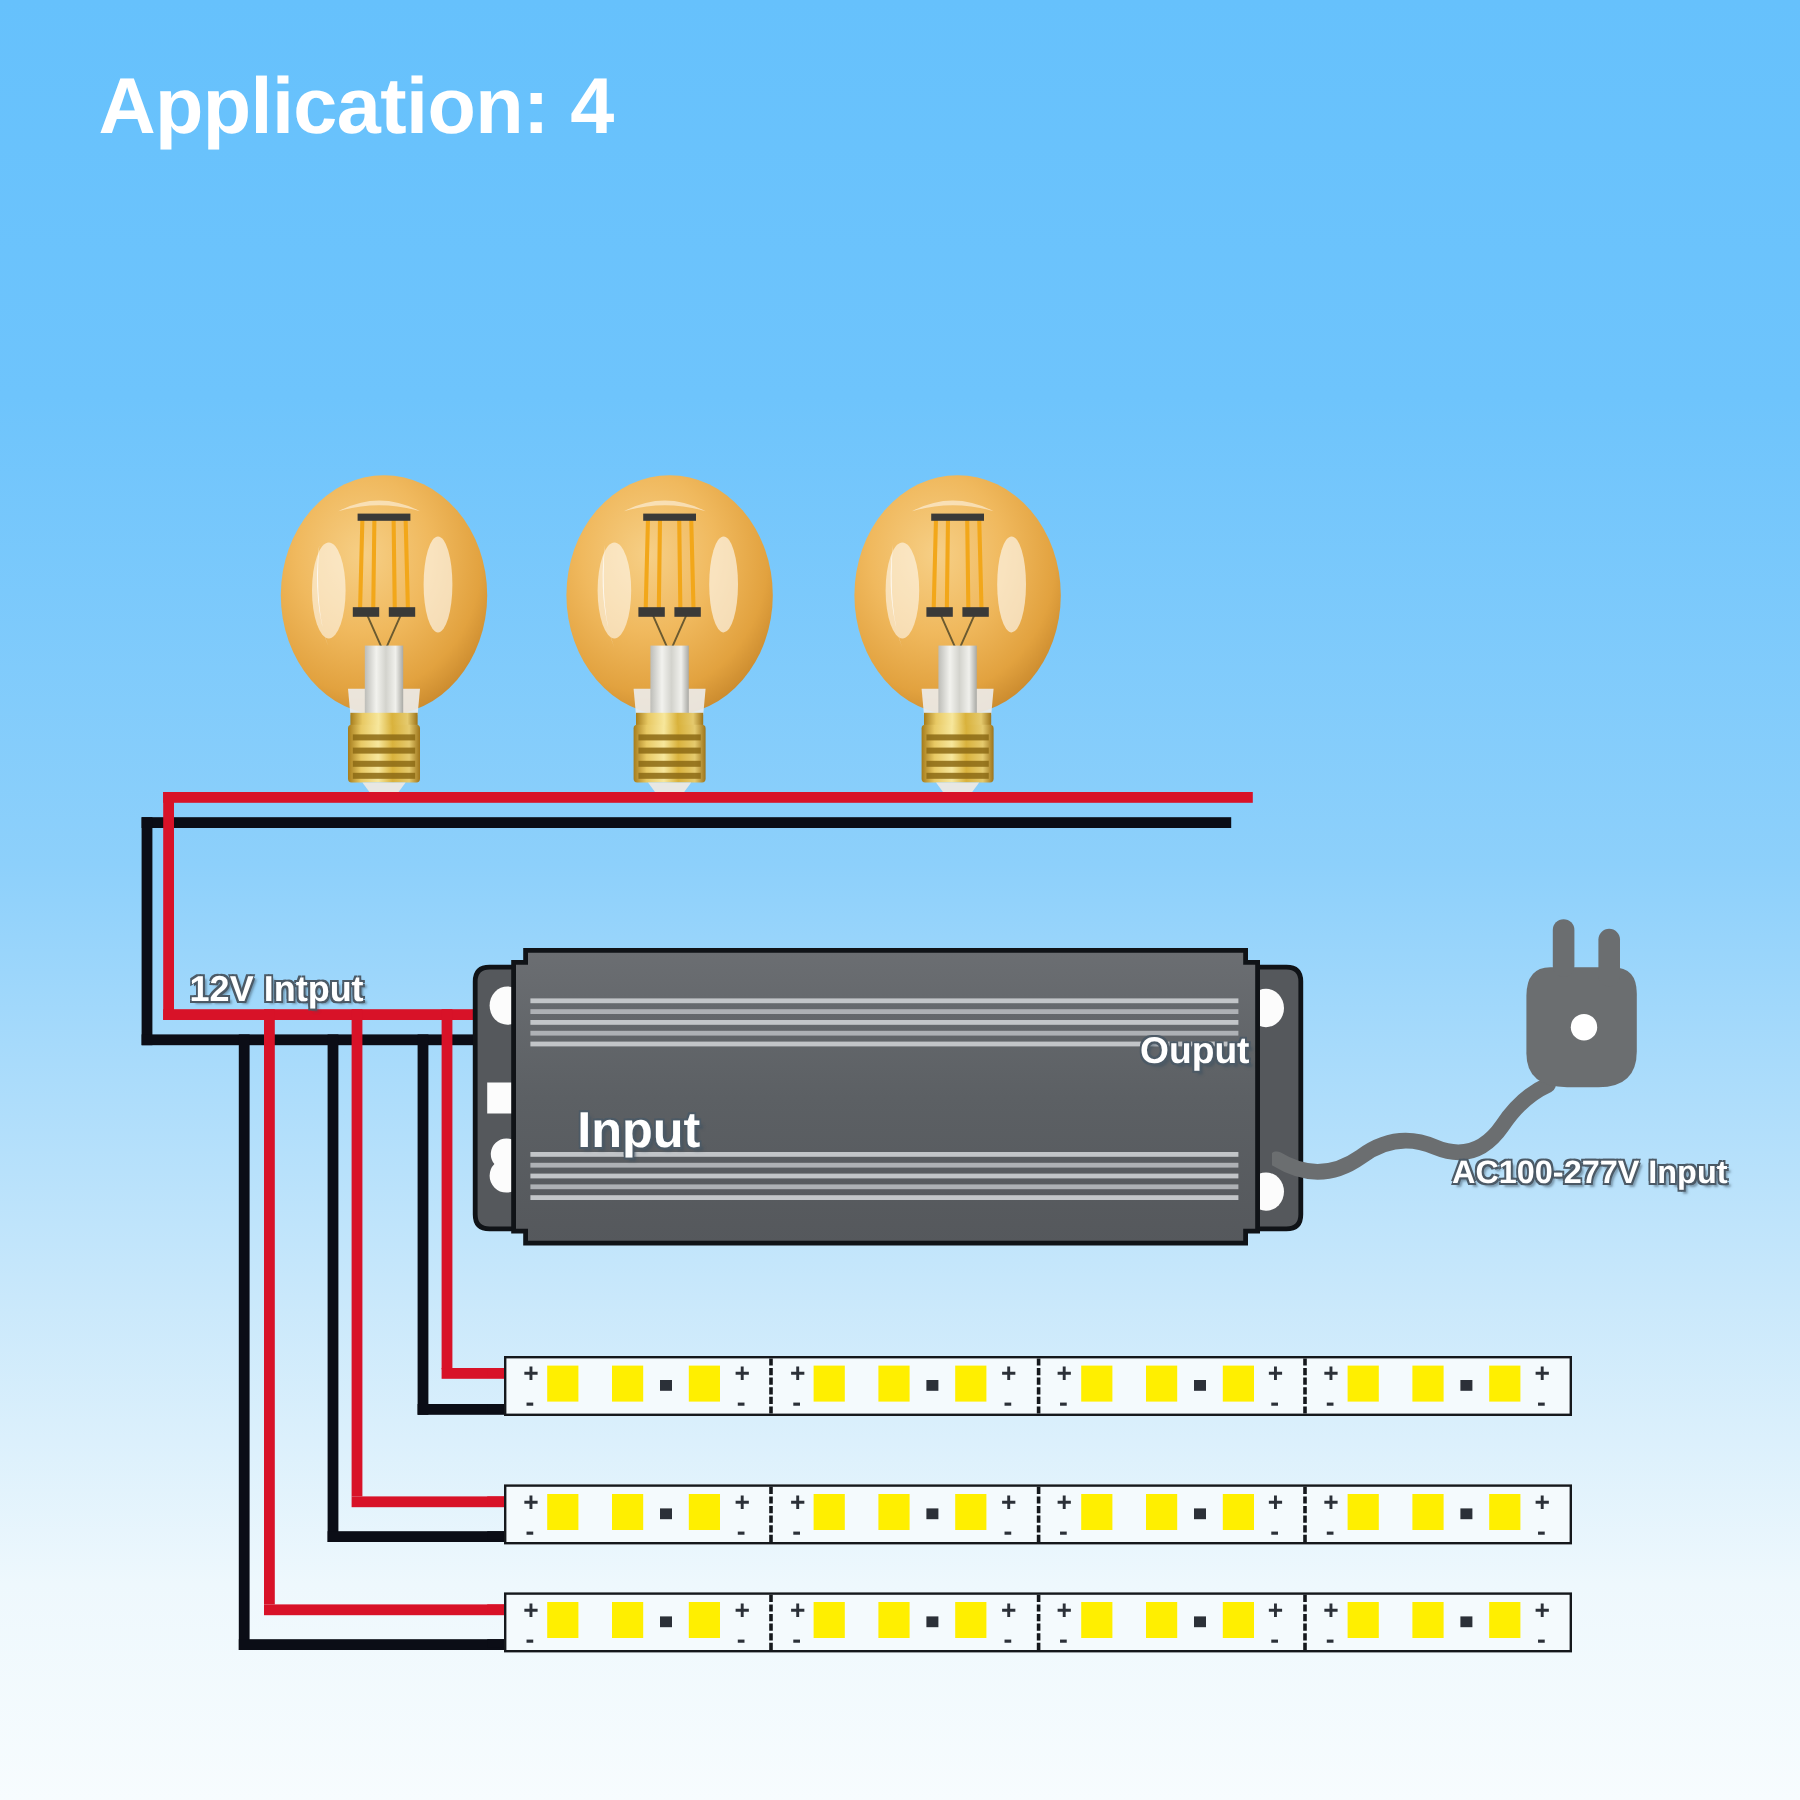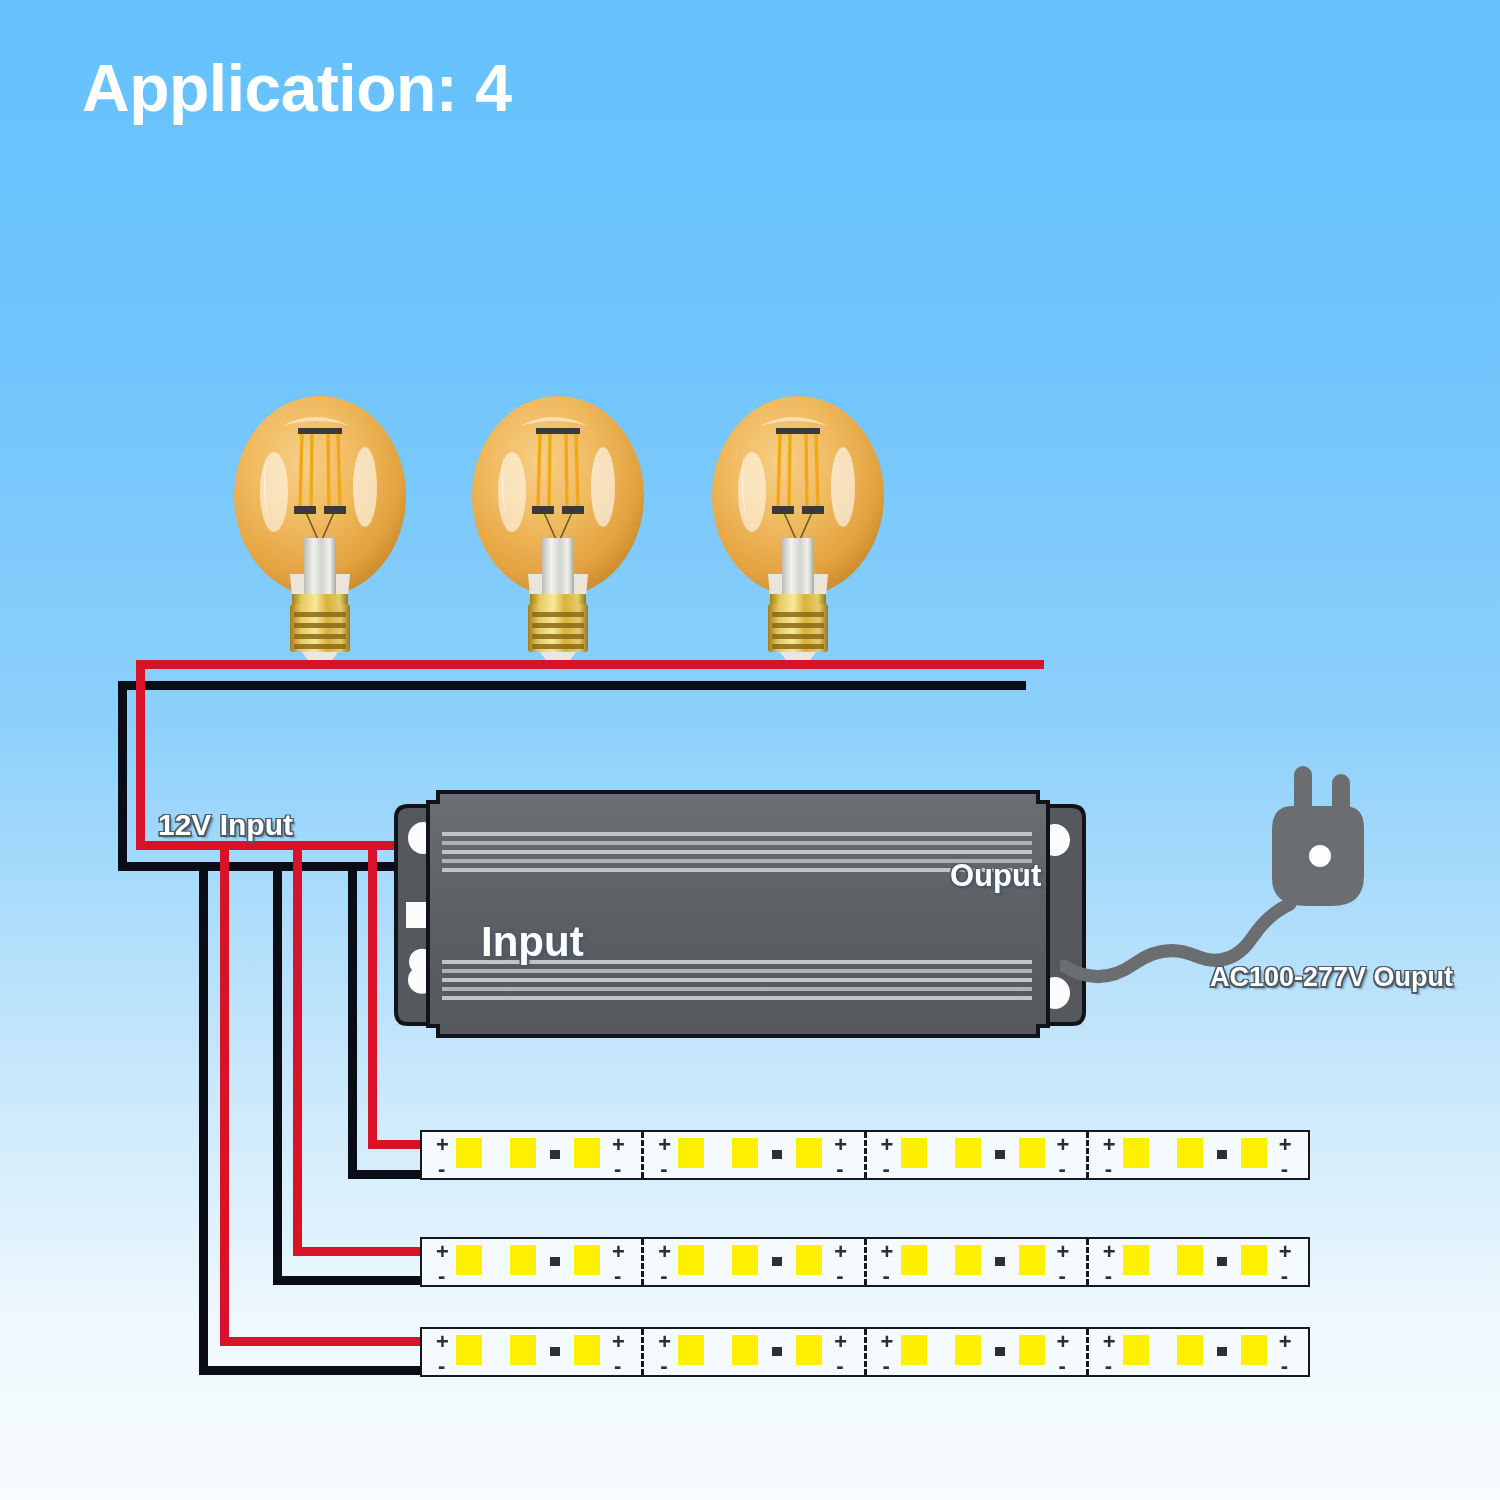--- a/index.html
+++ b/index.html
@@ -261,21 +261,21 @@
   <div class="wire black" style="left:273px; top:862px; width:9px; height:423px;"></div>
   <div class="wire black" style="left:273px; top:1276px; width:151px; height:9px;"></div>
   <div class="wire red" style="left:293px; top:841px; width:9px; height:406px;"></div>
   <div class="wire red" style="left:293px; top:1247px; width:131px; height:9px;"></div>
 
   <div class="wire black" style="left:199px; top:862px; width:9px; height:513px;"></div>
   <div class="wire black" style="left:199px; top:1366px; width:225px; height:9px;"></div>
   <div class="wire red" style="left:220px; top:841px; width:9px; height:496px;"></div>
   <div class="wire red" style="left:220px; top:1337px; width:204px; height:9px;"></div>
 
-  <div class="outline-label" id="label-12v">12V Input</div>
+  <div class="outline-label" id="label-12v">12V Intput</div>
 
   <svg id="transformer" viewBox="0 0 700 252">
     <defs>
       <linearGradient id="bodyGrad" x1="0" y1="0" x2="0" y2="1">
         <stop offset="0%" stop-color="#6b6e72"></stop>
         <stop offset="50%" stop-color="#5c6064"></stop>
         <stop offset="100%" stop-color="#55585c"></stop>
       </linearGradient>
     </defs>
 
@@ -311,21 +311,21 @@
   <div class="outline-label" id="label-ouput">Ouput</div>
 
   <svg style="position:absolute; left:1060px; top:760px; width:350px; height:230px;" viewBox="0 0 350 230">
     <path d="M4 206 Q40 228 74 204 Q104 182 136 196 Q170 210 192 178 Q208 154 230 144" stroke="#6b6e70" stroke-width="13" fill="none" stroke-linecap="round"></path>
     <path d="M232 46 Q212 46 212 70 L212 118 Q212 146 246 146 L272 146 Q304 146 304 116 L304 68 Q304 46 284 46 Z" fill="#6b6e70"></path>
     <rect x="234" y="6" width="18" height="48" rx="9" fill="#6b6e70"></rect>
     <rect x="272" y="14" width="18" height="48" rx="9" fill="#6b6e70"></rect>
     <circle cx="260" cy="96" r="11" fill="#ffffff"></circle>
   </svg>
 
-  <div class="outline-label" id="label-ac">AC100-277V Ouput</div>
+  <div class="outline-label" id="label-ac">AC100-277V Input</div>
 
   <div class="stub red" style="left:406px; top:1140px;"></div>
   <div class="stub black" style="left:406px; top:1170px;"></div>
   <div class="strip" style="left:420px; top:1130px; width:890px;">
     <div class="seg">
       <span class="plus" style="left:14px;">+</span>
       <span class="minus" style="left:16px;">-</span>
       <span class="led" style="left:34px;"></span>
       <span class="led" style="left:88px;"></span>
       <span class="res" style="left:128px;"></span>

